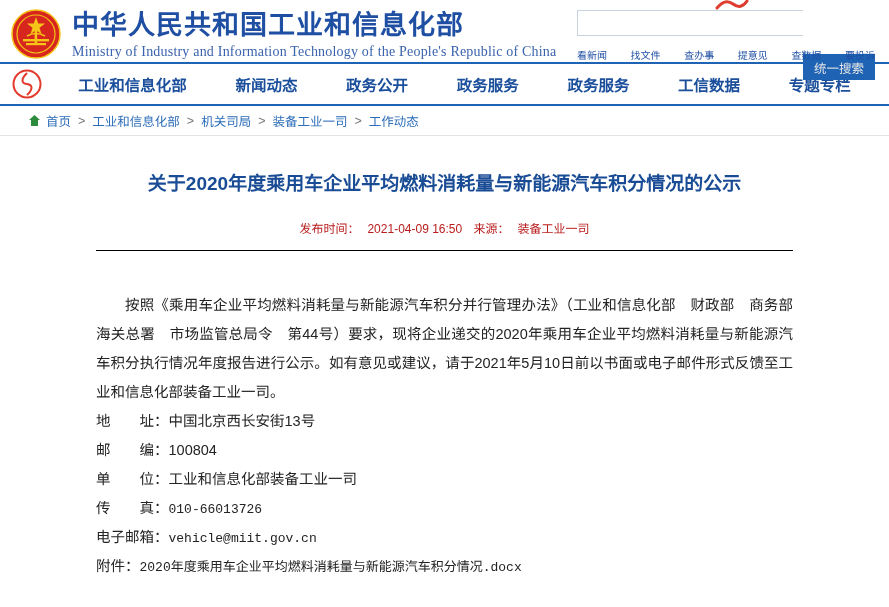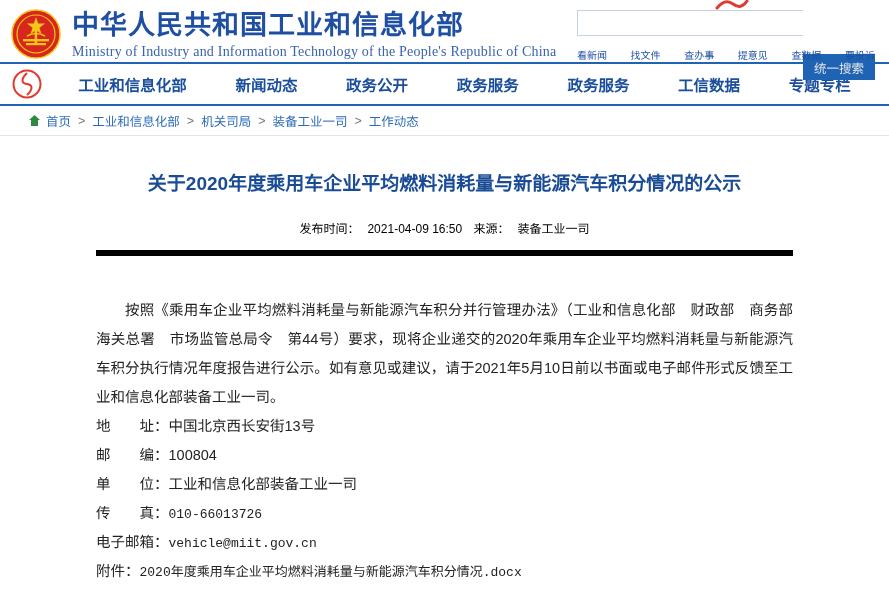--- a/index.html
+++ b/index.html
@@ -152,23 +152,23 @@
     font-size: 19px;
     font-weight: bold;
     color: #1a4c95;
     line-height: 1.5;
     font-family: "Liberation Sans", sans-serif;
     padding: 8px 0 20px 0;
   }
   .meta {
     text-align: center;
     font-size: 12px;
-    color: #000000;
+    color: #b91c1c;
     padding-bottom: 14px;
-    border-bottom: 6px solid #000000;
+    border-bottom: 1px solid #000000;
   }
   .meta span { margin: 0 4px; }
 
   .body-text {
     padding-top: 40px;
     font-size: 14.5px;
     color: #232323;
     line-height: 2.0;
     font-family: "Liberation Sans", "DejaVu Sans", sans-serif;
   }

